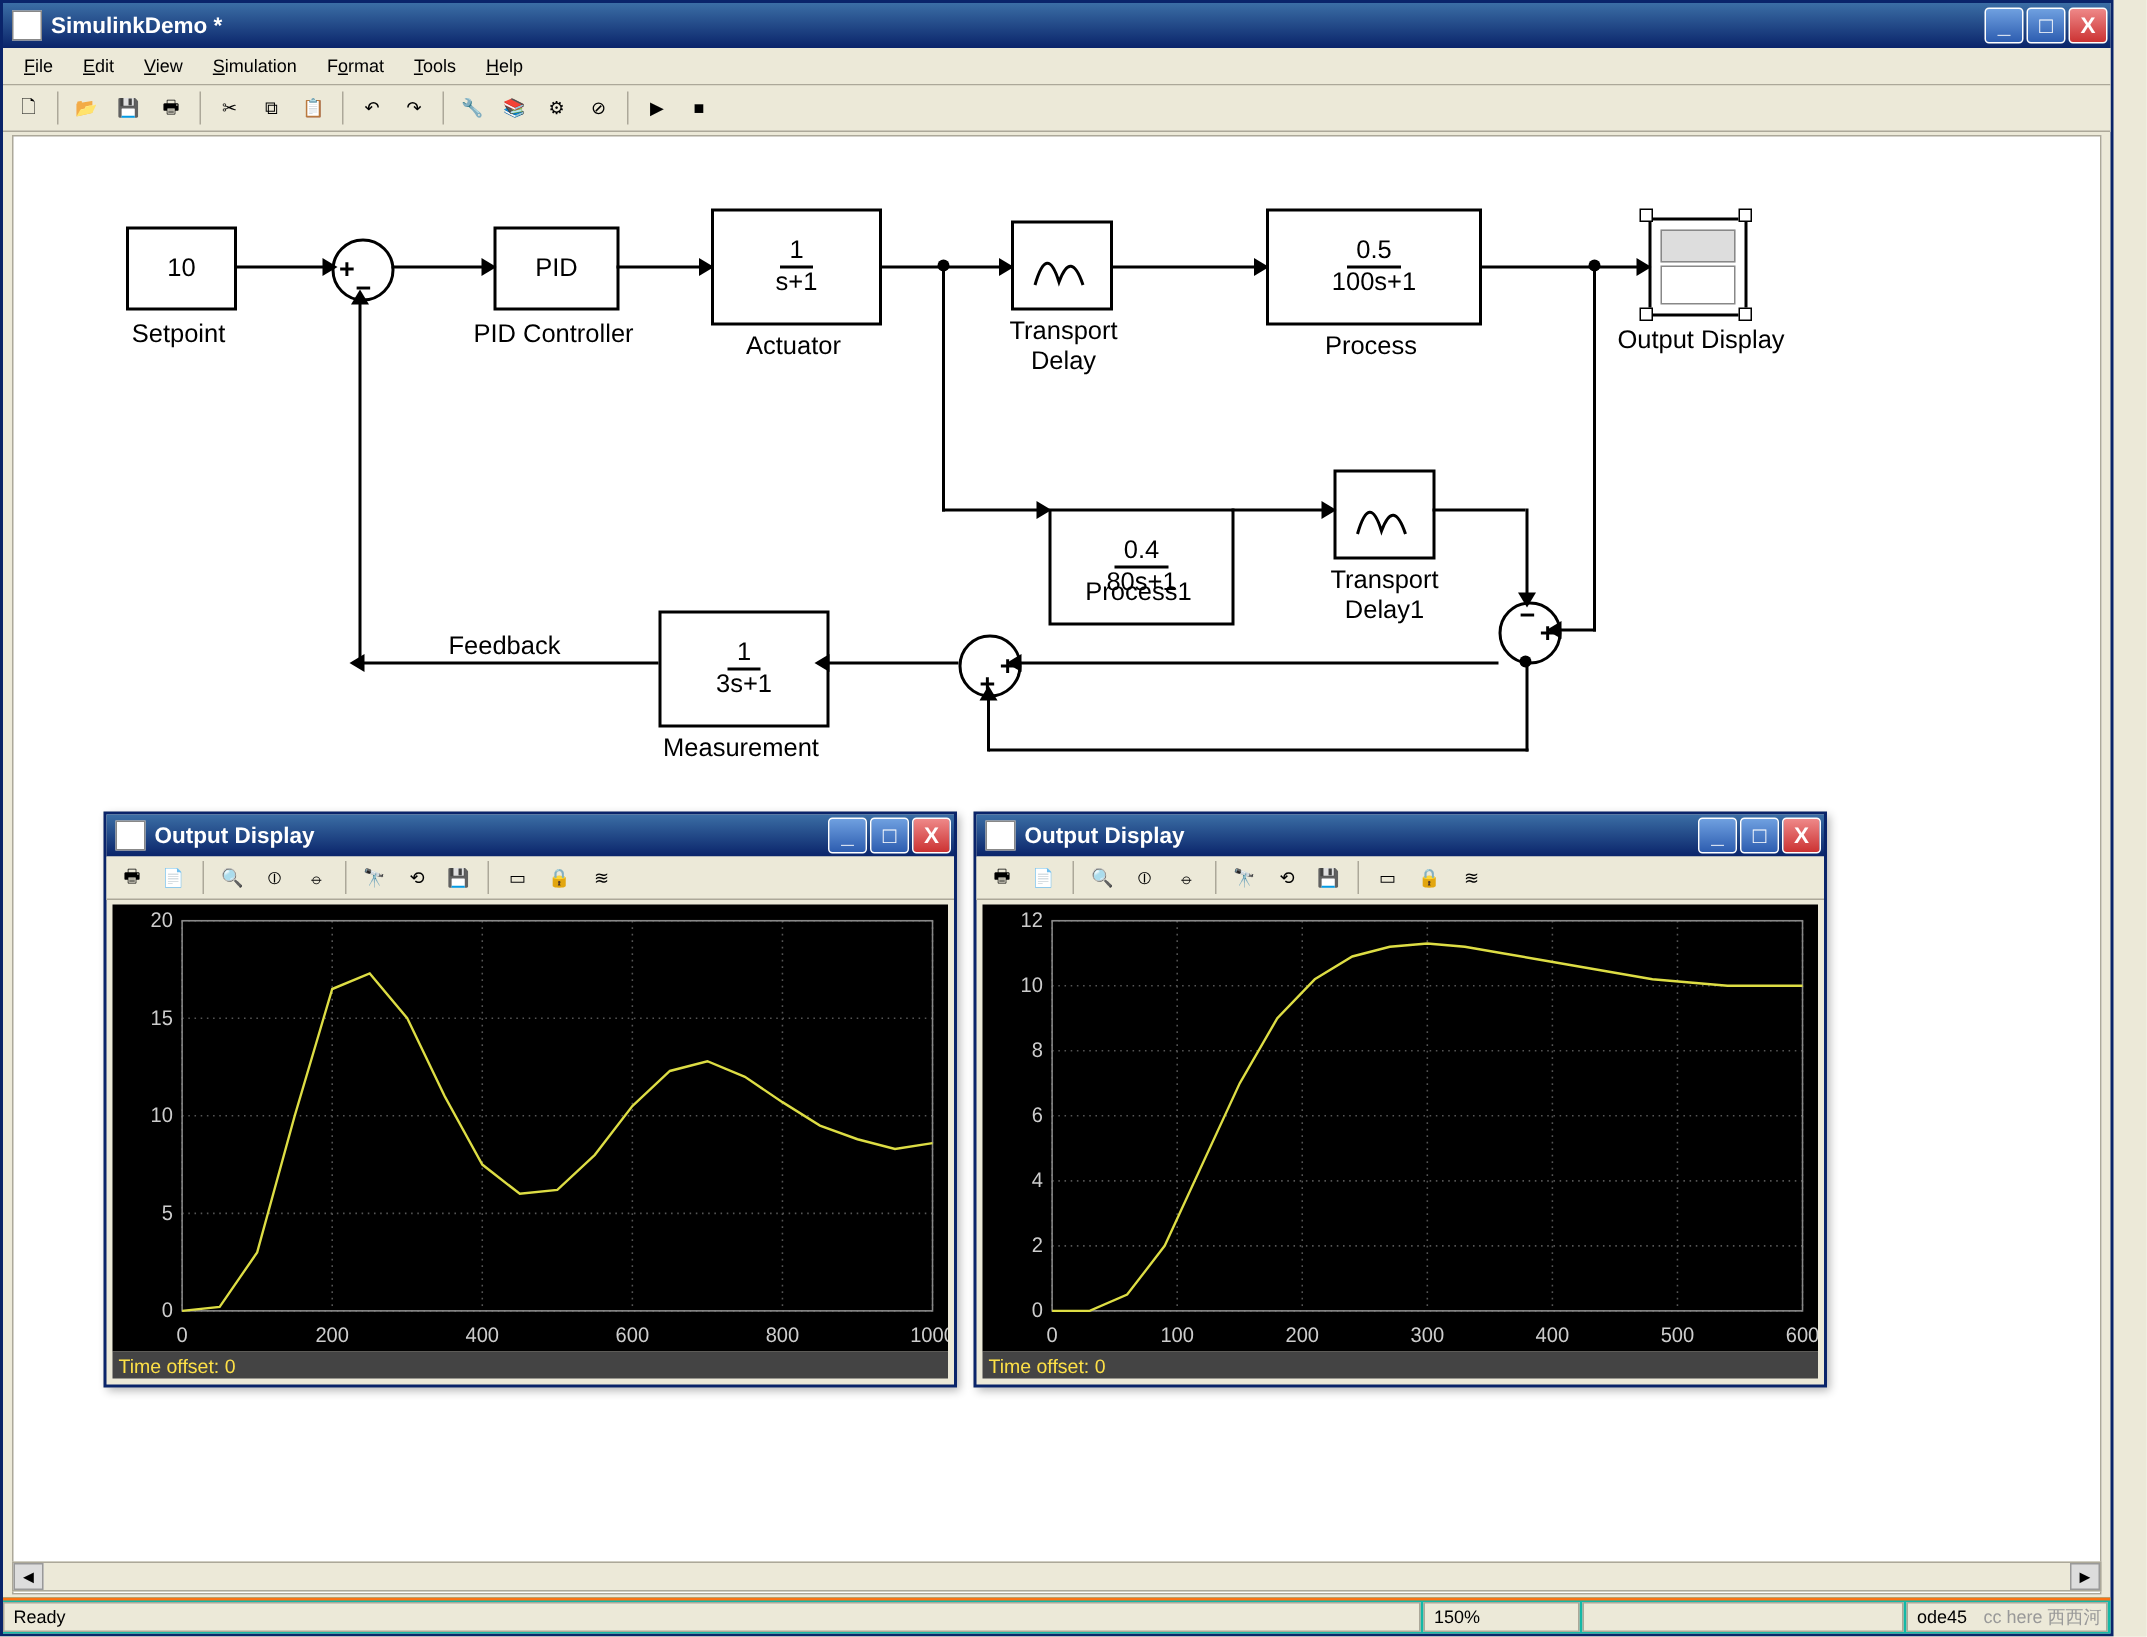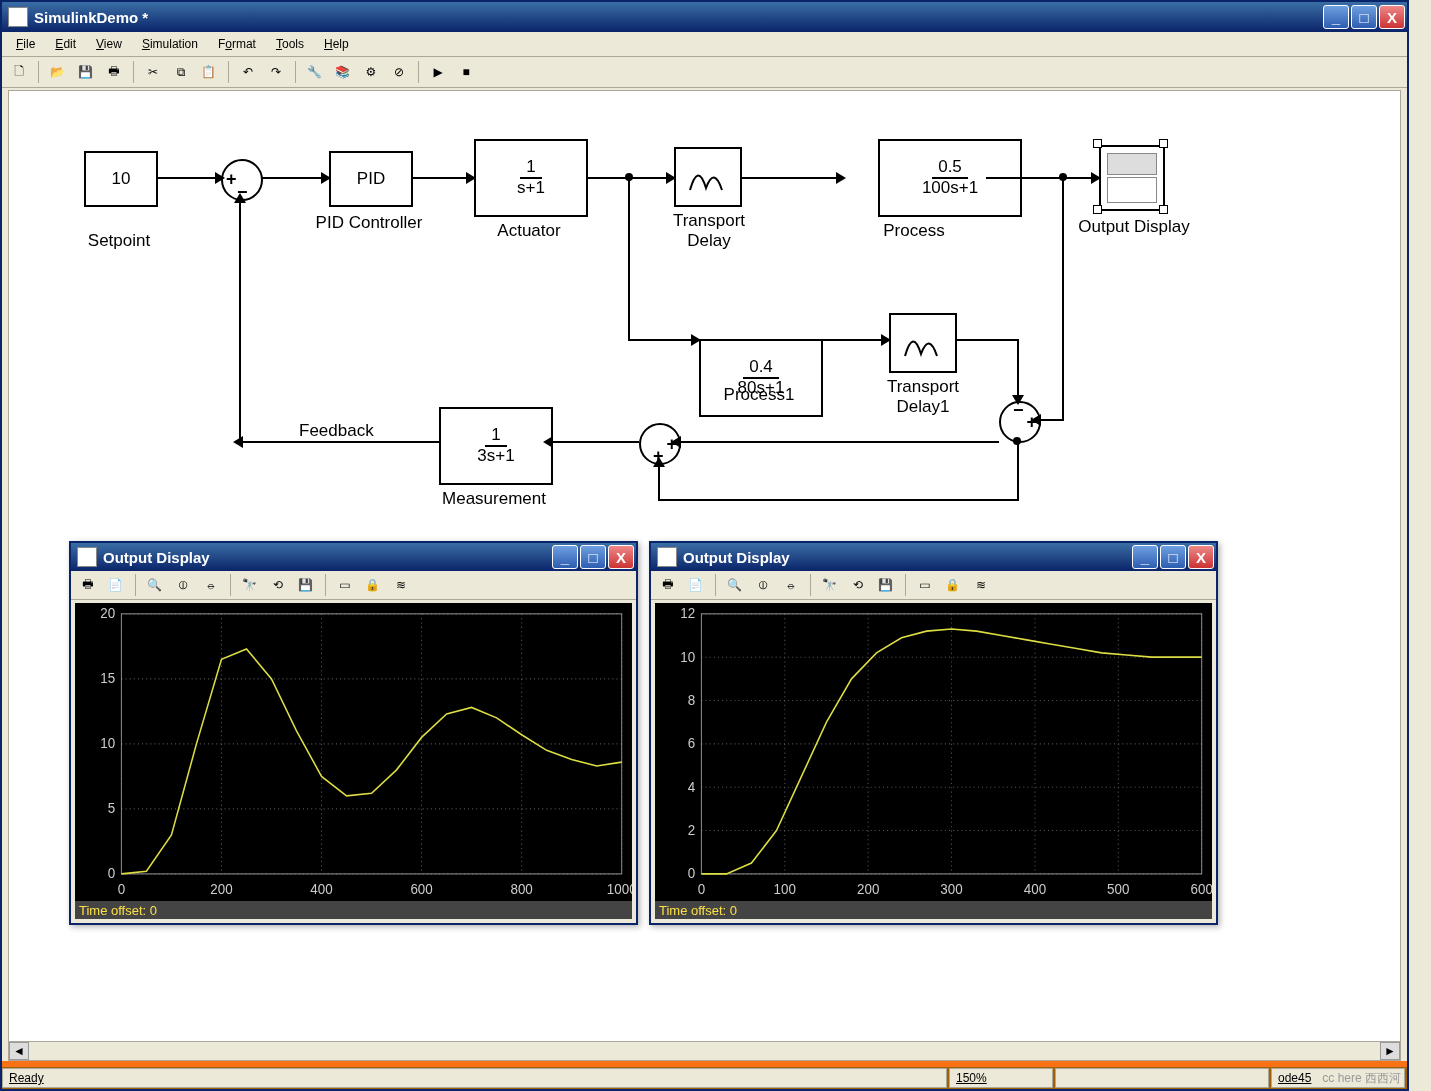--- a/index.html
+++ b/index.html
@@ -9,21 +9,21 @@
   .titlebar .spacer{flex:1;}
   .winbtn{width:24px;height:22px;margin-left:2px;display:inline-flex;align-items:center;justify-content:center;border:1px solid #fff;border-radius:3px;background:linear-gradient(#6fa0e0,#2d5db0);color:#fff;cursor:pointer;font-weight:bold;font-family:Arial;}
   .winbtn.close{background:linear-gradient(#e88,#c33);}
   .menubar{height:24px;background:#ece9d8;border-bottom:1px solid #aca899;display:flex;align-items:center;padding:0 4px;}
   .menubar span{padding:2px 10px;cursor:default;}
   .menubar span u{text-decoration:underline;}
   .toolbar{height:30px;background:#ece9d8;border-bottom:1px solid #aca899;display:flex;align-items:center;padding:0 4px;gap:2px;}
   .tbtn{width:24px;height:24px;display:inline-flex;align-items:center;justify-content:center;border:1px solid transparent;cursor:pointer;}
   .sep{width:1px;height:22px;background:#aca899;margin:0 4px;}
   .canvas{position:absolute;left:6px;right:6px;top:88px;bottom:26px;background:#fff;border:1px solid #aca899;overflow:hidden;}
-  .statusbar{position:absolute;left:0;right:0;bottom:0;height:22px;background:#a16207;border-top:6px solid #f97316;display:flex;align-items:center;text-decoration:underline;}
+  .statusbar{position:absolute;left:0;right:0;bottom:0;height:22px;background:#14b8a6;border-top:2px solid #f97316;display:flex;align-items:center;}
   .status-cell{border:1px solid #aca899;height:18px;padding:0 6px;display:flex;align-items:center;margin-right:2px;background:#ece9d8;}
   .scrollbar-h{position:absolute;left:6px;right:6px;bottom:28px;height:18px;background:#ece9d8;border:1px solid #aca899;display:flex;}
   .scrollbar-h .arrow{width:18px;height:16px;background:#ddd;border:1px solid #999;display:flex;align-items:center;justify-content:center;}
   .scrollbar-h .track{flex:1;}
 
   
   .blk{position:absolute;border:2px solid #000;background:#fff;display:flex;flex-direction:column;align-items:center;justify-content:center;font-size:17px;}
   .blk .frac{display:flex;flex-direction:column;align-items:center;line-height:1.1;}
   .blk .frac .num{border-bottom:2px solid #000;padding:0 6px;}
   .blk .frac .den{padding:0 6px;text-align:right;}
@@ -98,21 +98,21 @@
     <span class="sep"></span>
     <span class="tbtn">▶</span>
     <span class="tbtn">■</span>
   </div>
 
   <div class="canvas">
 
     <div class="blk" style="left:75px;top:60px;width:70px;height:52px;">
       <span>10</span>
     </div>
-    <div class="blabel" style="left:62px;top:140px;width:96px;">Setpoint</div>
+    <div class="blabel" style="left:62px;top:122px;width:96px;">Setpoint</div>
 
     <div class="sum" style="left:212px;top:68px;">
       <span class="sgn" style="left:3px;top:9px;">+</span>
       <span class="sgn" style="left:14px;bottom:-2px;">−</span>
     </div>
 
     <div class="blk" style="left:320px;top:60px;width:80px;height:52px;">
       <span>PID</span>
     </div>
     <div class="blabel" style="left:290px;top:122px;width:140px;">PID Controller</div>
@@ -126,21 +126,21 @@
     <div class="blabel" style="left:475px;top:130px;width:90px;">Actuator</div>
 
     <div class="blk" style="left:665px;top:56px;width:64px;height:56px;">
       <svg width="44" height="34">
           <path d="M4 30 Q12 2 20 28 Q28 6 36 30" stroke="#000" stroke-width="2" fill="none"></path>
         </svg>
     </div>
     <div class="blabel" style="left:650px;top:120px;width:100px;white-space:pre-line;">Transport
 Delay</div>
 
-    <div class="blk" style="left:835px;top:48px;width:140px;height:74px;margin-left:34px;">
+    <div class="blk" style="left:835px;top:48px;width:140px;height:74px;">
       <div class="frac">
           <span class="num">0.5</span>
           <span class="den">100s+1</span>
         </div>
     </div>
     <div class="blabel" style="left:860px;top:130px;width:90px;">Process</div>
 
     <div class="scope" style="left:1090px;top:54px;width:62px;height:62px;"></div>
     <div class="sel" style="left:1084px;top:48px;"></div>
       <div class="sel" style="left:1150px;top:48px;"></div>

